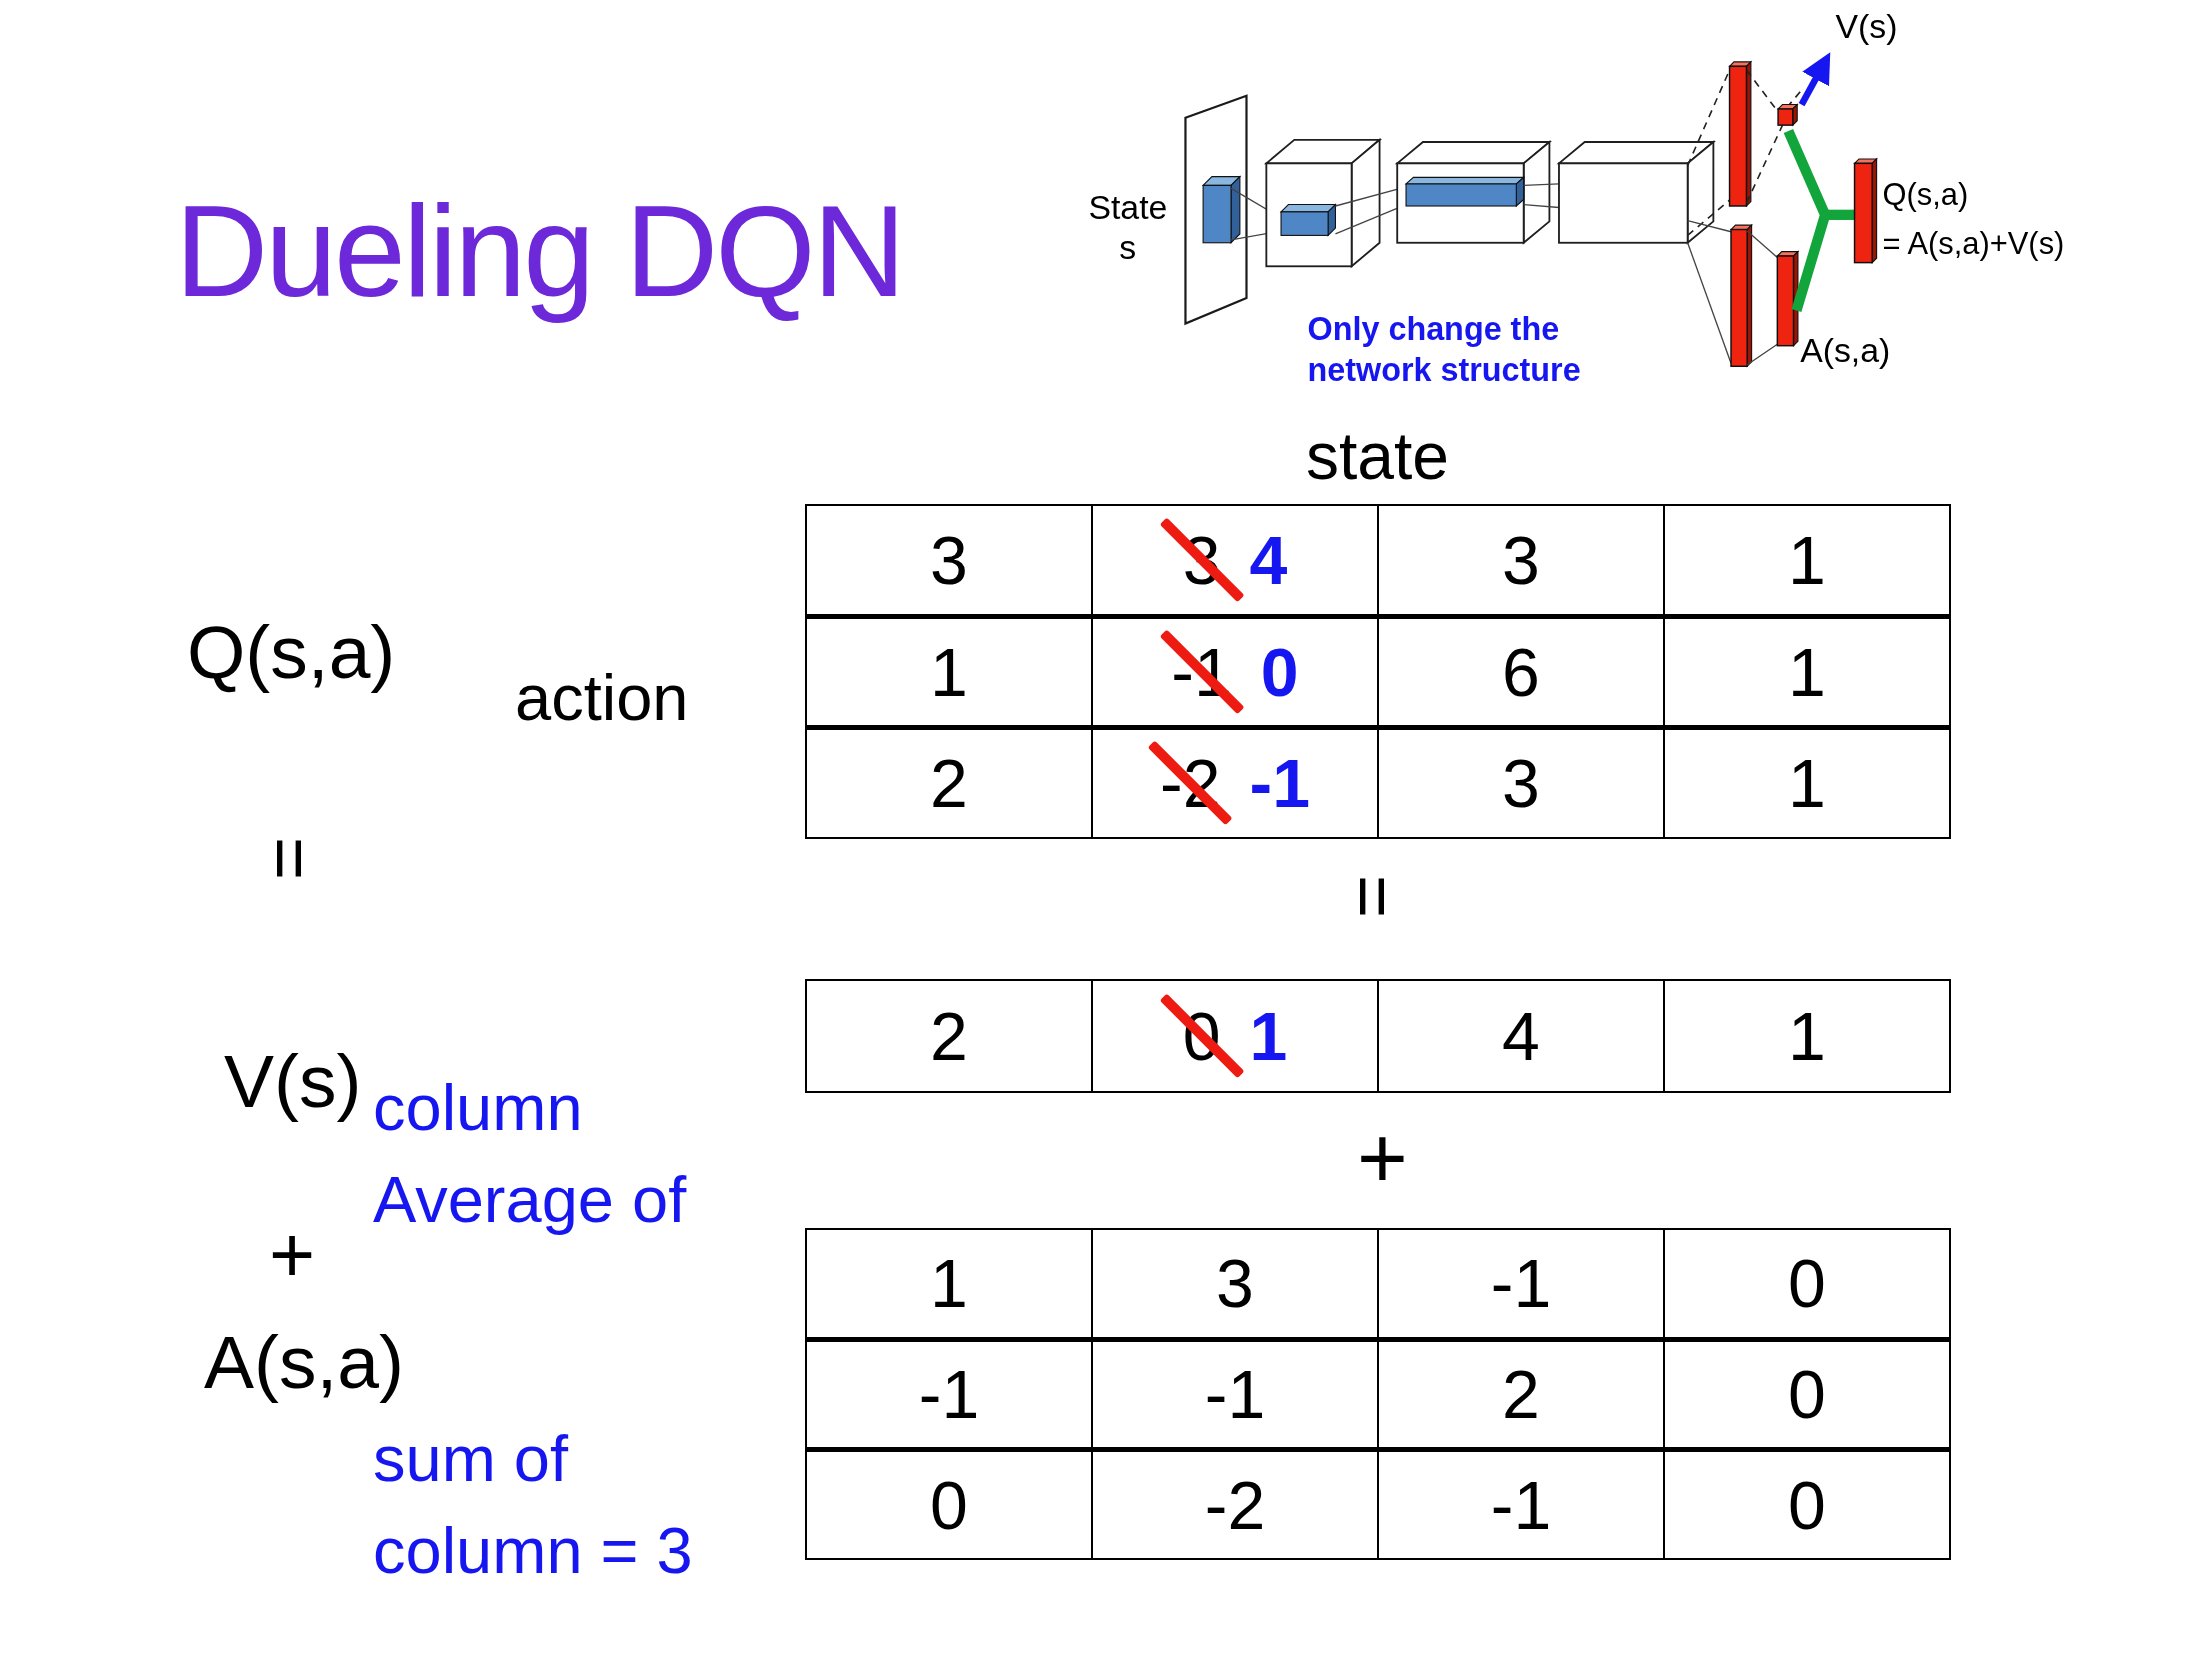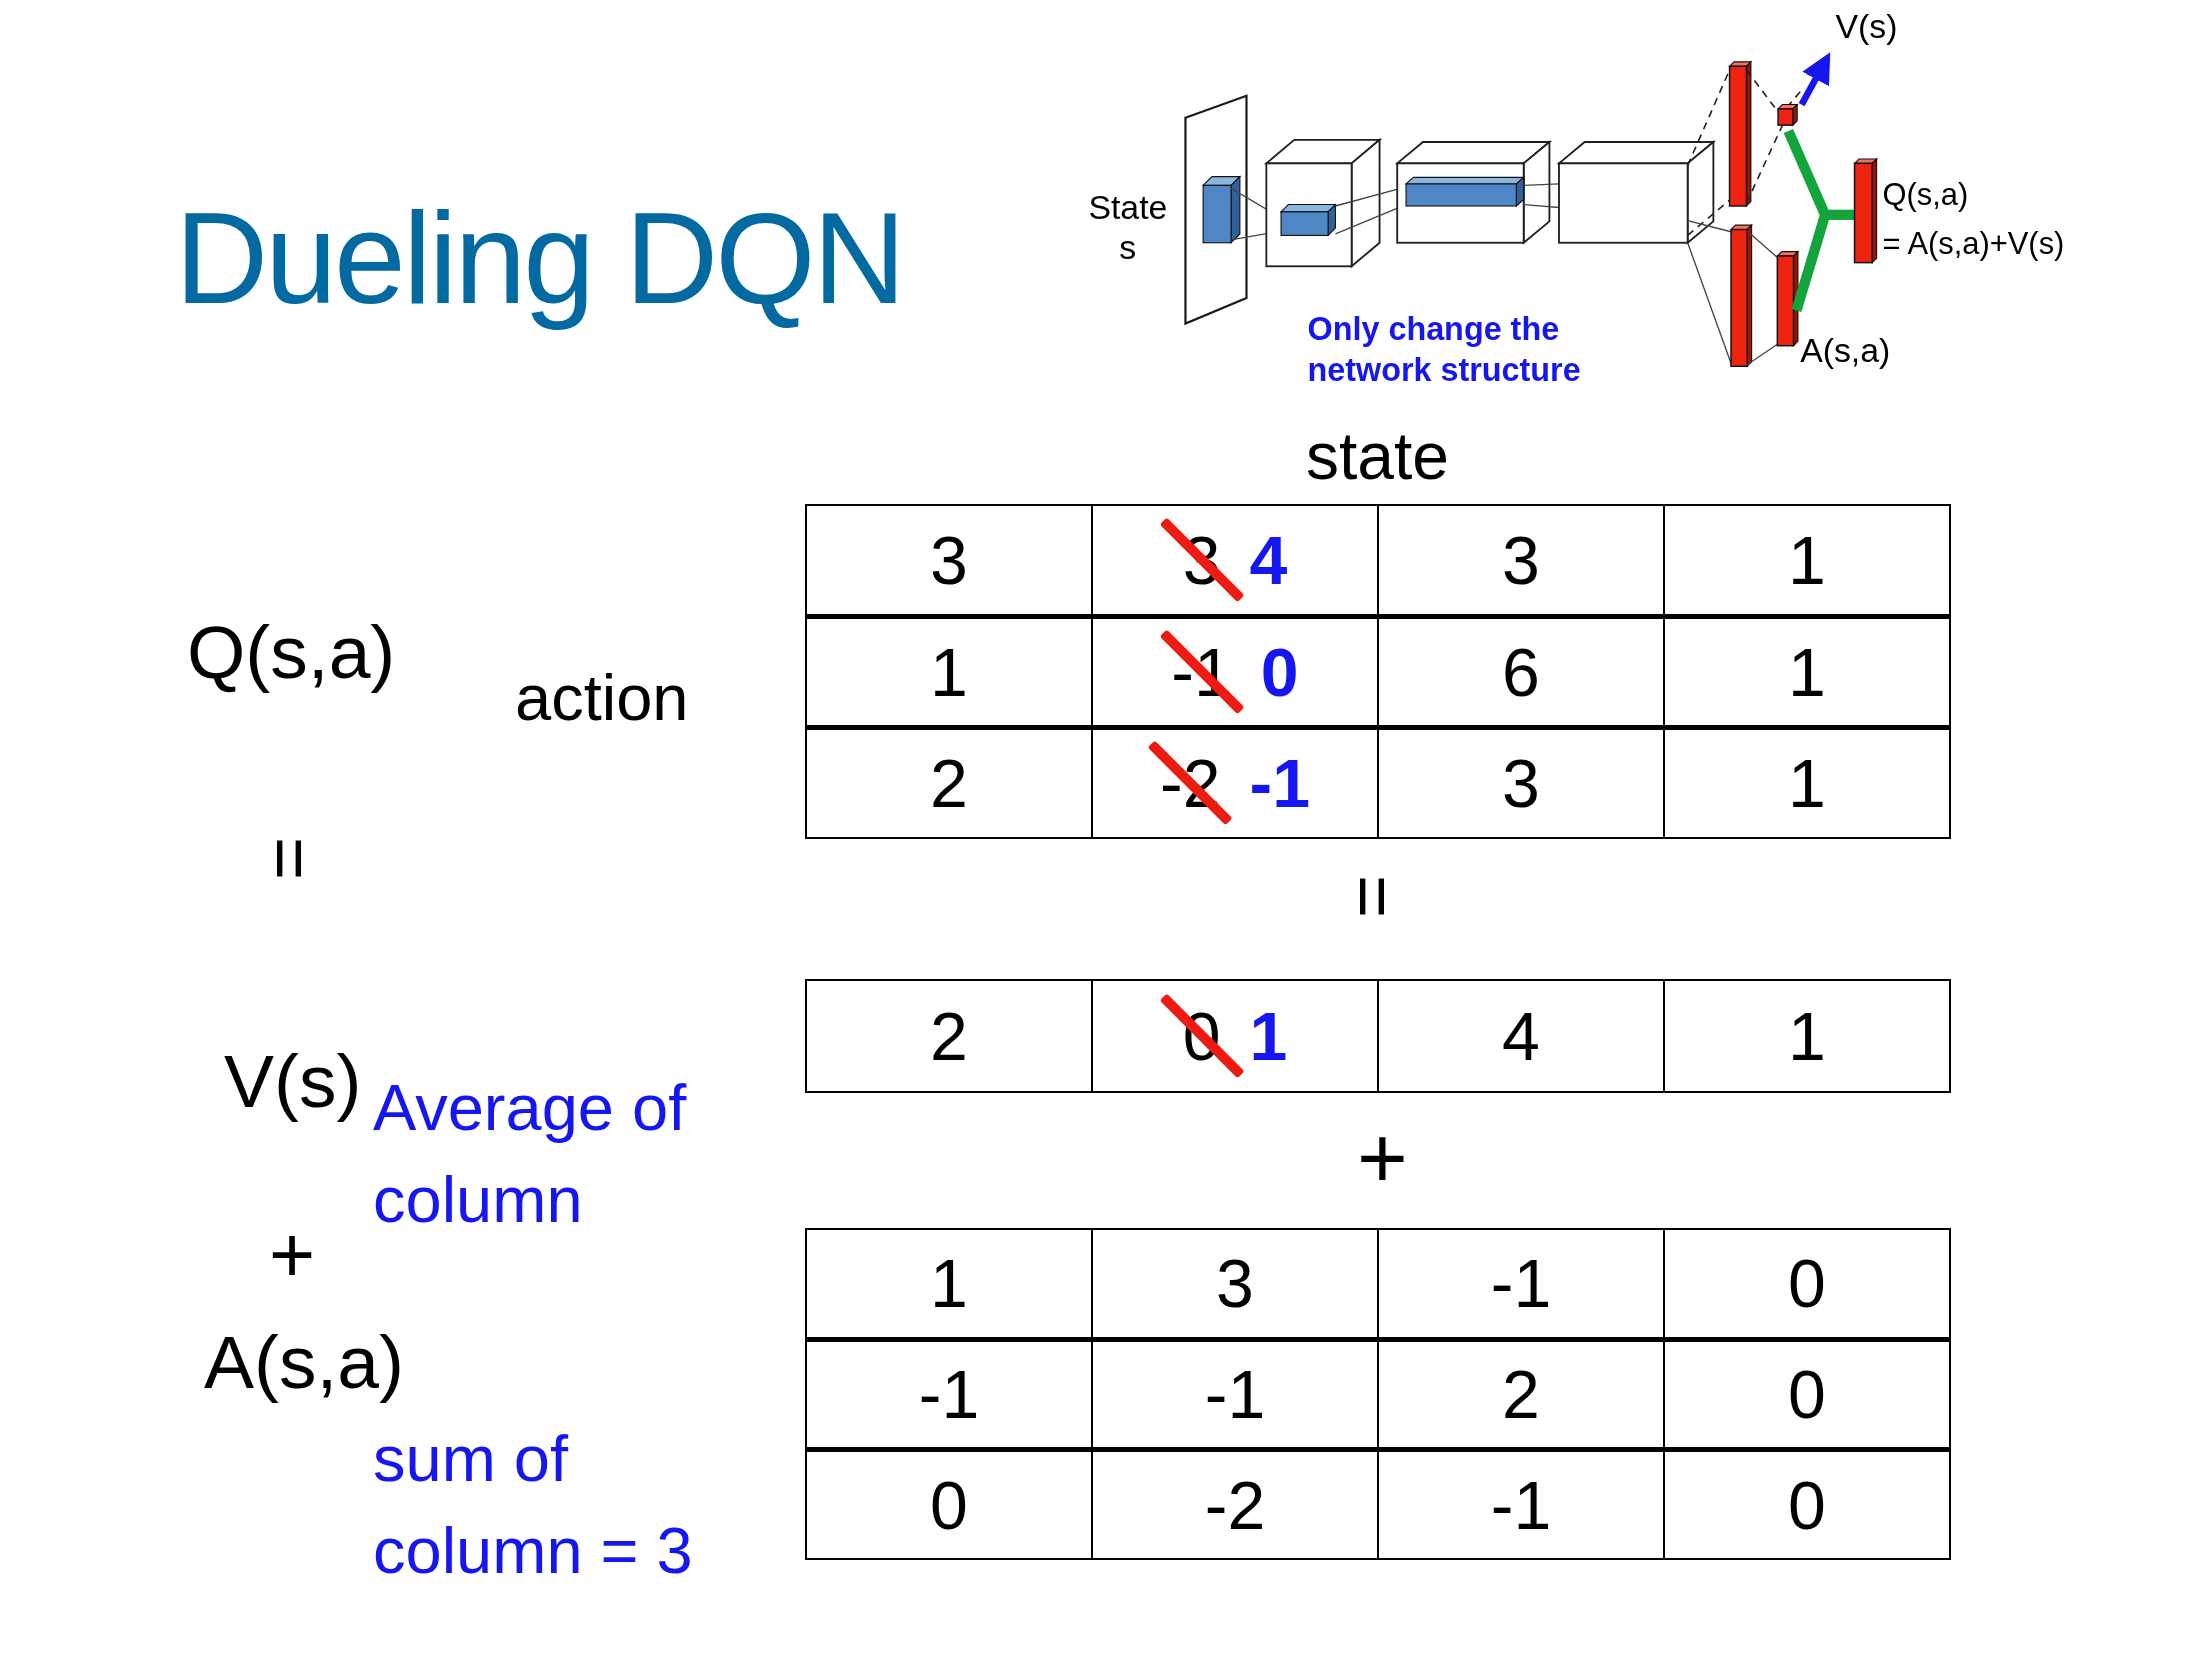--- a/index.html
+++ b/index.html
@@ -15,21 +15,21 @@
     --ink:#000000;
   }
   html,body{margin:0;padding:0;background:#ffffff;}
   #slide{
     position:relative;width:2205px;height:1654px;background:#ffffff;overflow:hidden;
     font-family:"Liberation Sans", sans-serif;color:var(--ink);
   }
   .abs{position:absolute;}
 
   
-  #title{left:175px;top:184px;font-size:129px;letter-spacing:-2.9px;color:#0369a1;font-weight:400;}
+  #title{left:175px;top:177px;font-size:129px;letter-spacing:-2.9px;color:#6d28d9;font-weight:400;}
 
   
   table.grid{border-collapse:collapse;table-layout:fixed;border:2.9px solid #000;background:#fff;}
   table.grid td{
     border:2.2px solid #000;text-align:center;vertical-align:middle;
     font-size:68px;box-sizing:border-box;padding:0;
   }
   table.grid tr + tr td{border-top-width:5.1px;}
   #q-table{left:805px;top:504px;}
   #q-table td{width:286px;height:111px;}
@@ -198,22 +198,22 @@
 
   <div id="state-label" class="abs">state</div>
   <div id="action-label" class="abs">action</div>
 
   <div id="q-term" class="abs eq-label">Q(s,a)</div>
   <div id="left-equals" class="abs rot-eq">
     <span>=</span>
   </div>
   <div id="v-term" class="abs eq-label">V(s)</div>
   <div id="avg-note" class="abs blue-note">
+    <div>column</div>
     <div>Average of</div>
-    <div>column</div>
   </div>
   <div id="left-plus" class="abs">
     <span>+</span>
   </div>
   <div id="a-term" class="abs eq-label">A(s,a)</div>
   <div id="sum-note" class="abs blue-note">
     <div>sum of</div>
     <div>column = 3</div>
   </div>
 

